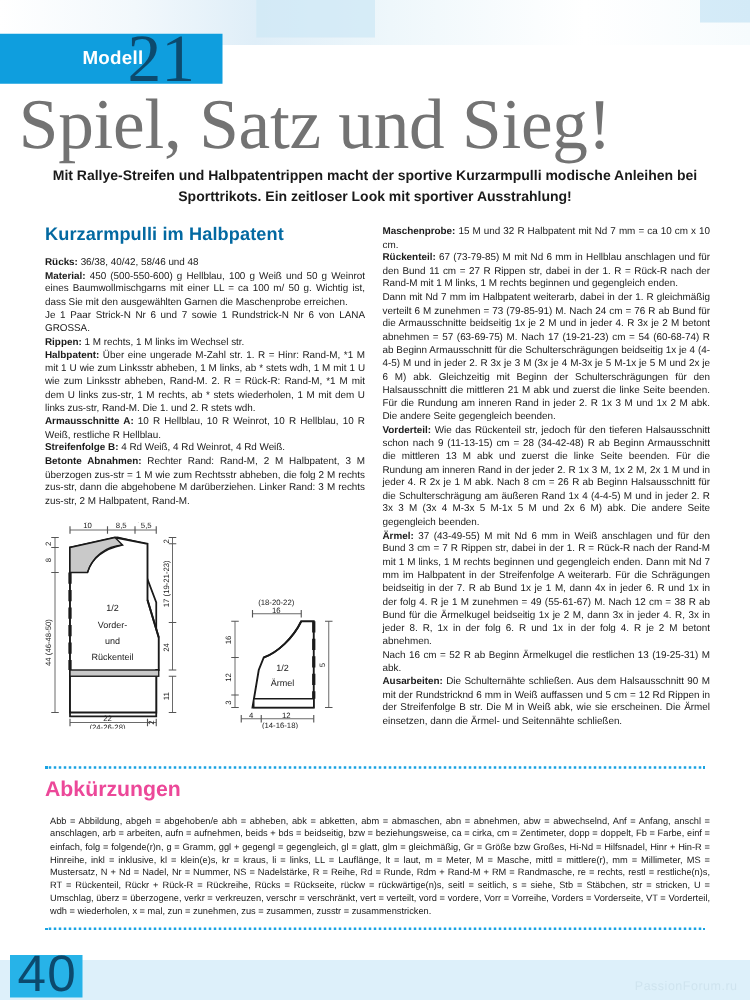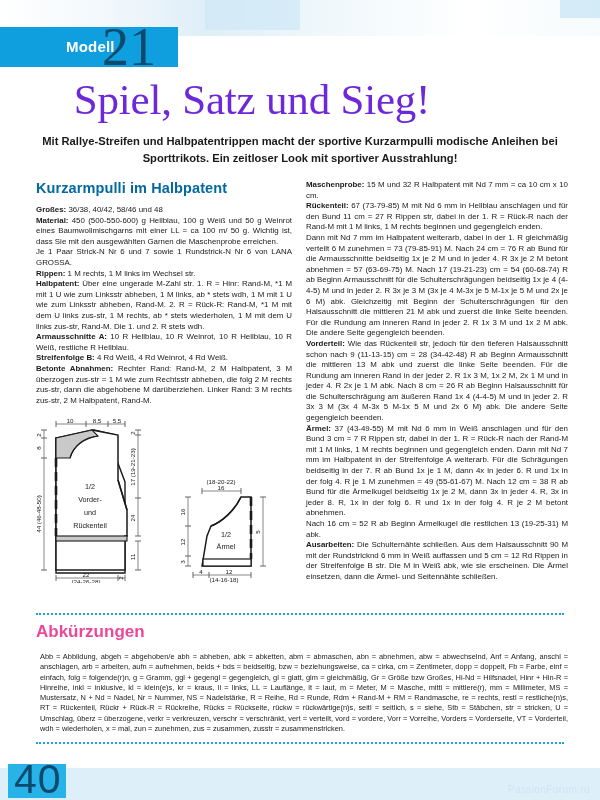--- a/index.html
+++ b/index.html
@@ -71,23 +71,23 @@
     z-index: 3;
   }
 
   
   .main-title {
     position: absolute;
     left: 0; top: 76px;
     width: 504px;
     text-align: center;
     font-family: "Liberation Serif", serif;
-    font-size: 43px;
+    font-size: 57px;
     line-height: 48px;
-    color: #6d28d9;
+    color: #737373;
     letter-spacing: -0.2px;
   }
   .subtitle {
     position: absolute;
     left: 42px; top: 133px;
     width: 516px;
     text-align: center;
     font-size: 11.2px;
     line-height: 16.5px;
     font-weight: bold;
@@ -205,21 +205,21 @@
   <div class="modell-bar"></div>
   <div class="modell-label">Modell</div>
   <div class="modell-number">21</div>
 
   <div class="main-title">Spiel, Satz und Sieg!</div>
   <div class="subtitle">Mit Rallye-Streifen und Halbpatentrippen macht der sportive Kurzarmpulli modische Anleihen bei Sporttrikots. Ein zeitloser Look mit sportiver Ausstrahlung!</div>
 
   <div class="col-left">
     <div class="section-head">Kurzarmpulli im Halbpatent</div>
 
-    <p class="body"><b>Großes:</b><span> 36/38, 40/42, 58/46 und 48</span></p>
+    <p class="body"><b>Rücks:</b><span> 36/38, 40/42, 58/46 und 48</span></p>
 
     <p class="body"><b>Material:</b><span> 450 (500-550-600) g Hellblau, 100 g Weiß und 50 g Weinrot eines Baumwollmischgarns mit einer LL = ca 100 m/ 50 g. Wichtig ist, dass Sie mit den ausgewählten Garnen die Maschenprobe erreichen.</span></p>
 
     <p class="body">Je 1 Paar Strick-N Nr 6 und 7 sowie 1 Rundstrick-N Nr 6 von LANA GROSSA.</p>
 
     <p class="body"><b>Rippen:</b><span> 1 M rechts, 1 M links im Wechsel str.</span></p>
 
     <p class="body"><b>Halbpatent:</b><span> Über eine ungerade M-Zahl str. 1. R = Hinr: Rand-M, *1 M mit 1 U wie zum Linksstr abheben, 1 M links, ab * stets wdh, 1 M mit 1 U wie zum Linksstr abheben, Rand-M. 2. R = Rück-R: Rand-M, *1 M mit dem U links zus-str, 1 M rechts, ab * stets wiederholen, 1 M mit dem U links zus-str, Rand-M. Die 1. und 2. R stets wdh.</span></p>
 
     <p class="body"><b>Armausschnitte A:</b><span> 10 R Hellblau, 10 R Weinrot, 10 R Hellblau, 10 R Weiß, restliche R Hellblau.</span></p>

